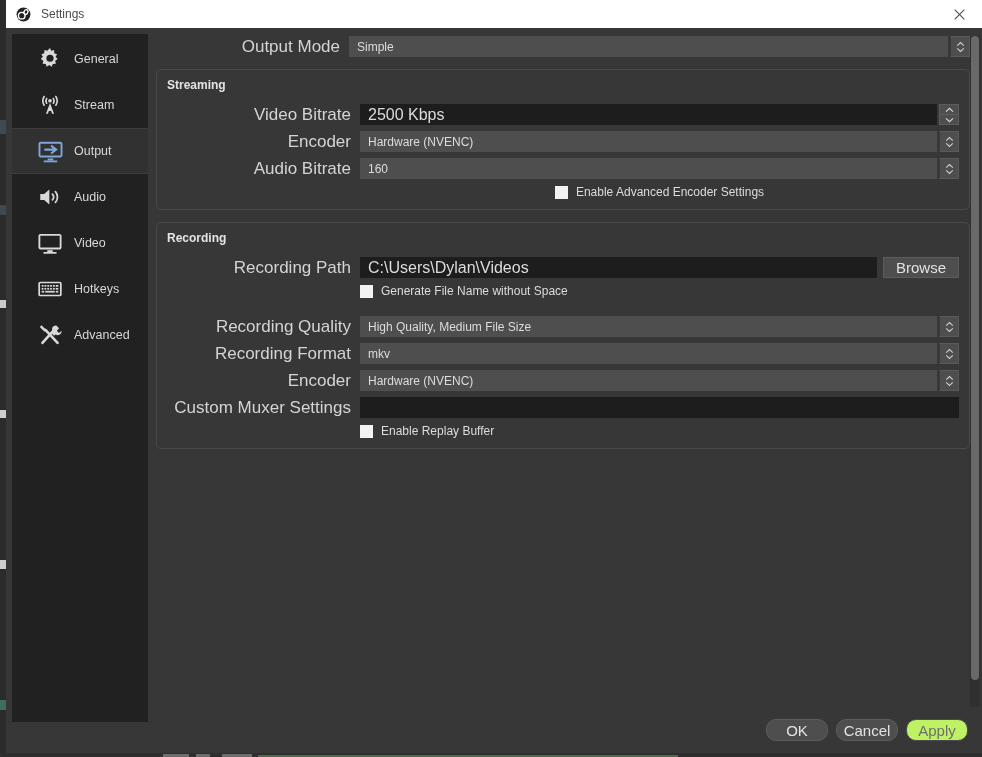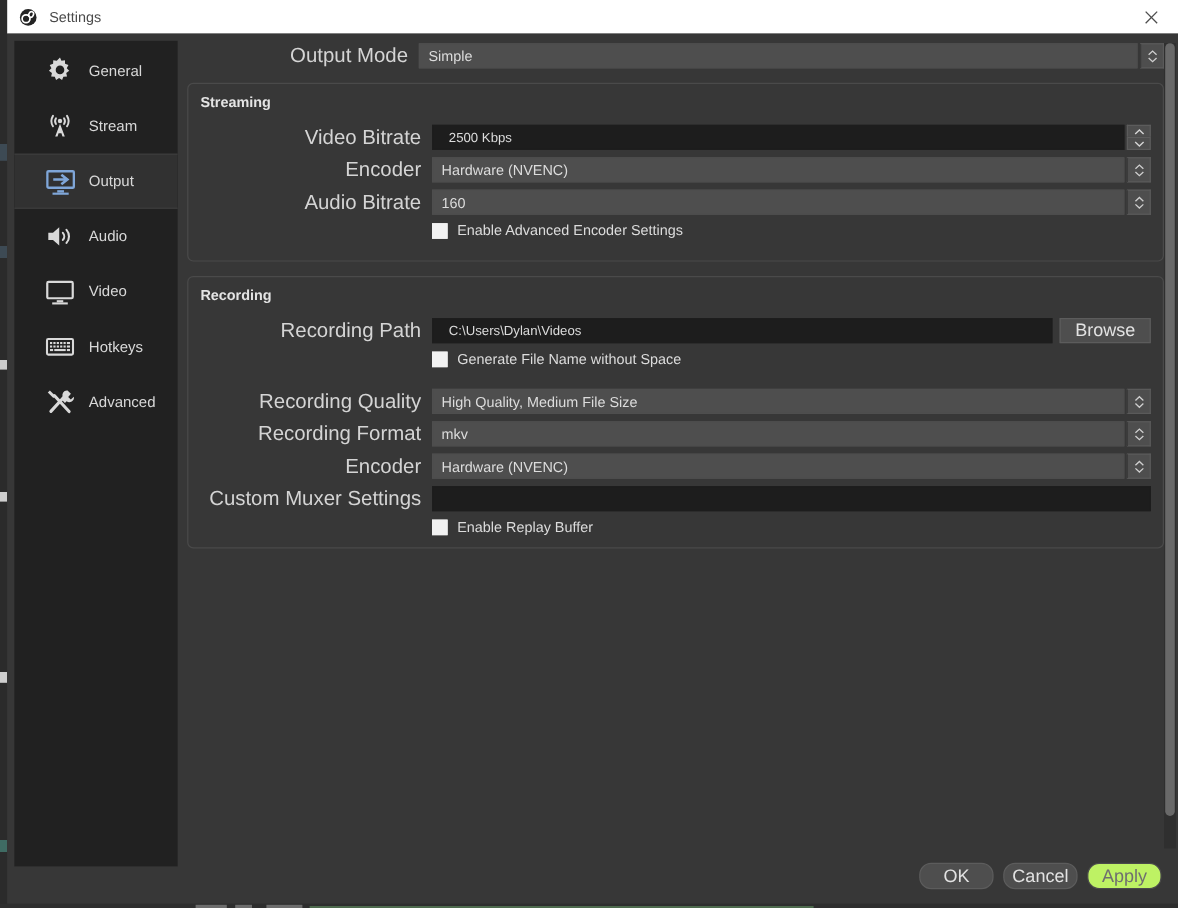--- a/index.html
+++ b/index.html
@@ -148,22 +148,22 @@
     box-sizing: border-box;
   }
 
   
   .edit {
     flex: 1; height: 21px;
     background: #1d1d1d;
     border: 1px solid #1d1d1d;
     color: #dcdcdc;
     display: flex; align-items: center;
-    padding-left: 13px;
-    font-size: 11px;
+    padding-left: 7px;
+    font-size: 16px;
     box-sizing: border-box;
   }
   .spin-btns {
     width: 20px; min-width: 20px;
     margin-left: 2px;
     display: flex; flex-direction: column;
   }
   .spin-btns .sb {
     flex: 1;
     background: #4e4e4e;
@@ -447,21 +447,21 @@
               <div class="combo">160</div>
               <div class="combo-arrow">
                 <svg width="9" height="12" viewBox="0 0 9 12">
                   <path d="M1.2 4.7L4.5 1.6l3.3 3.1" fill="none" stroke="#cfcfcf" stroke-width="1.1"></path>
                   <path d="M1.2 7.3L4.5 10.4l3.3-3.1" fill="none" stroke="#cfcfcf" stroke-width="1.1"></path>
                 </svg>
               </div>
             </div>
           </div>
 
-          <div class="cbrow" style="margin-bottom:8px;">
+          <div class="cbrow" style="margin-bottom:0;justify-content:center;">
             <div class="cbspace"></div>
             <div class="cbox"></div>
             <span class="cbtext">Enable Advanced Encoder Settings</span>
           </div>
         </div>
 
         <div class="group">
           <div class="gtitle">Recording</div>
 
           <div class="row">

